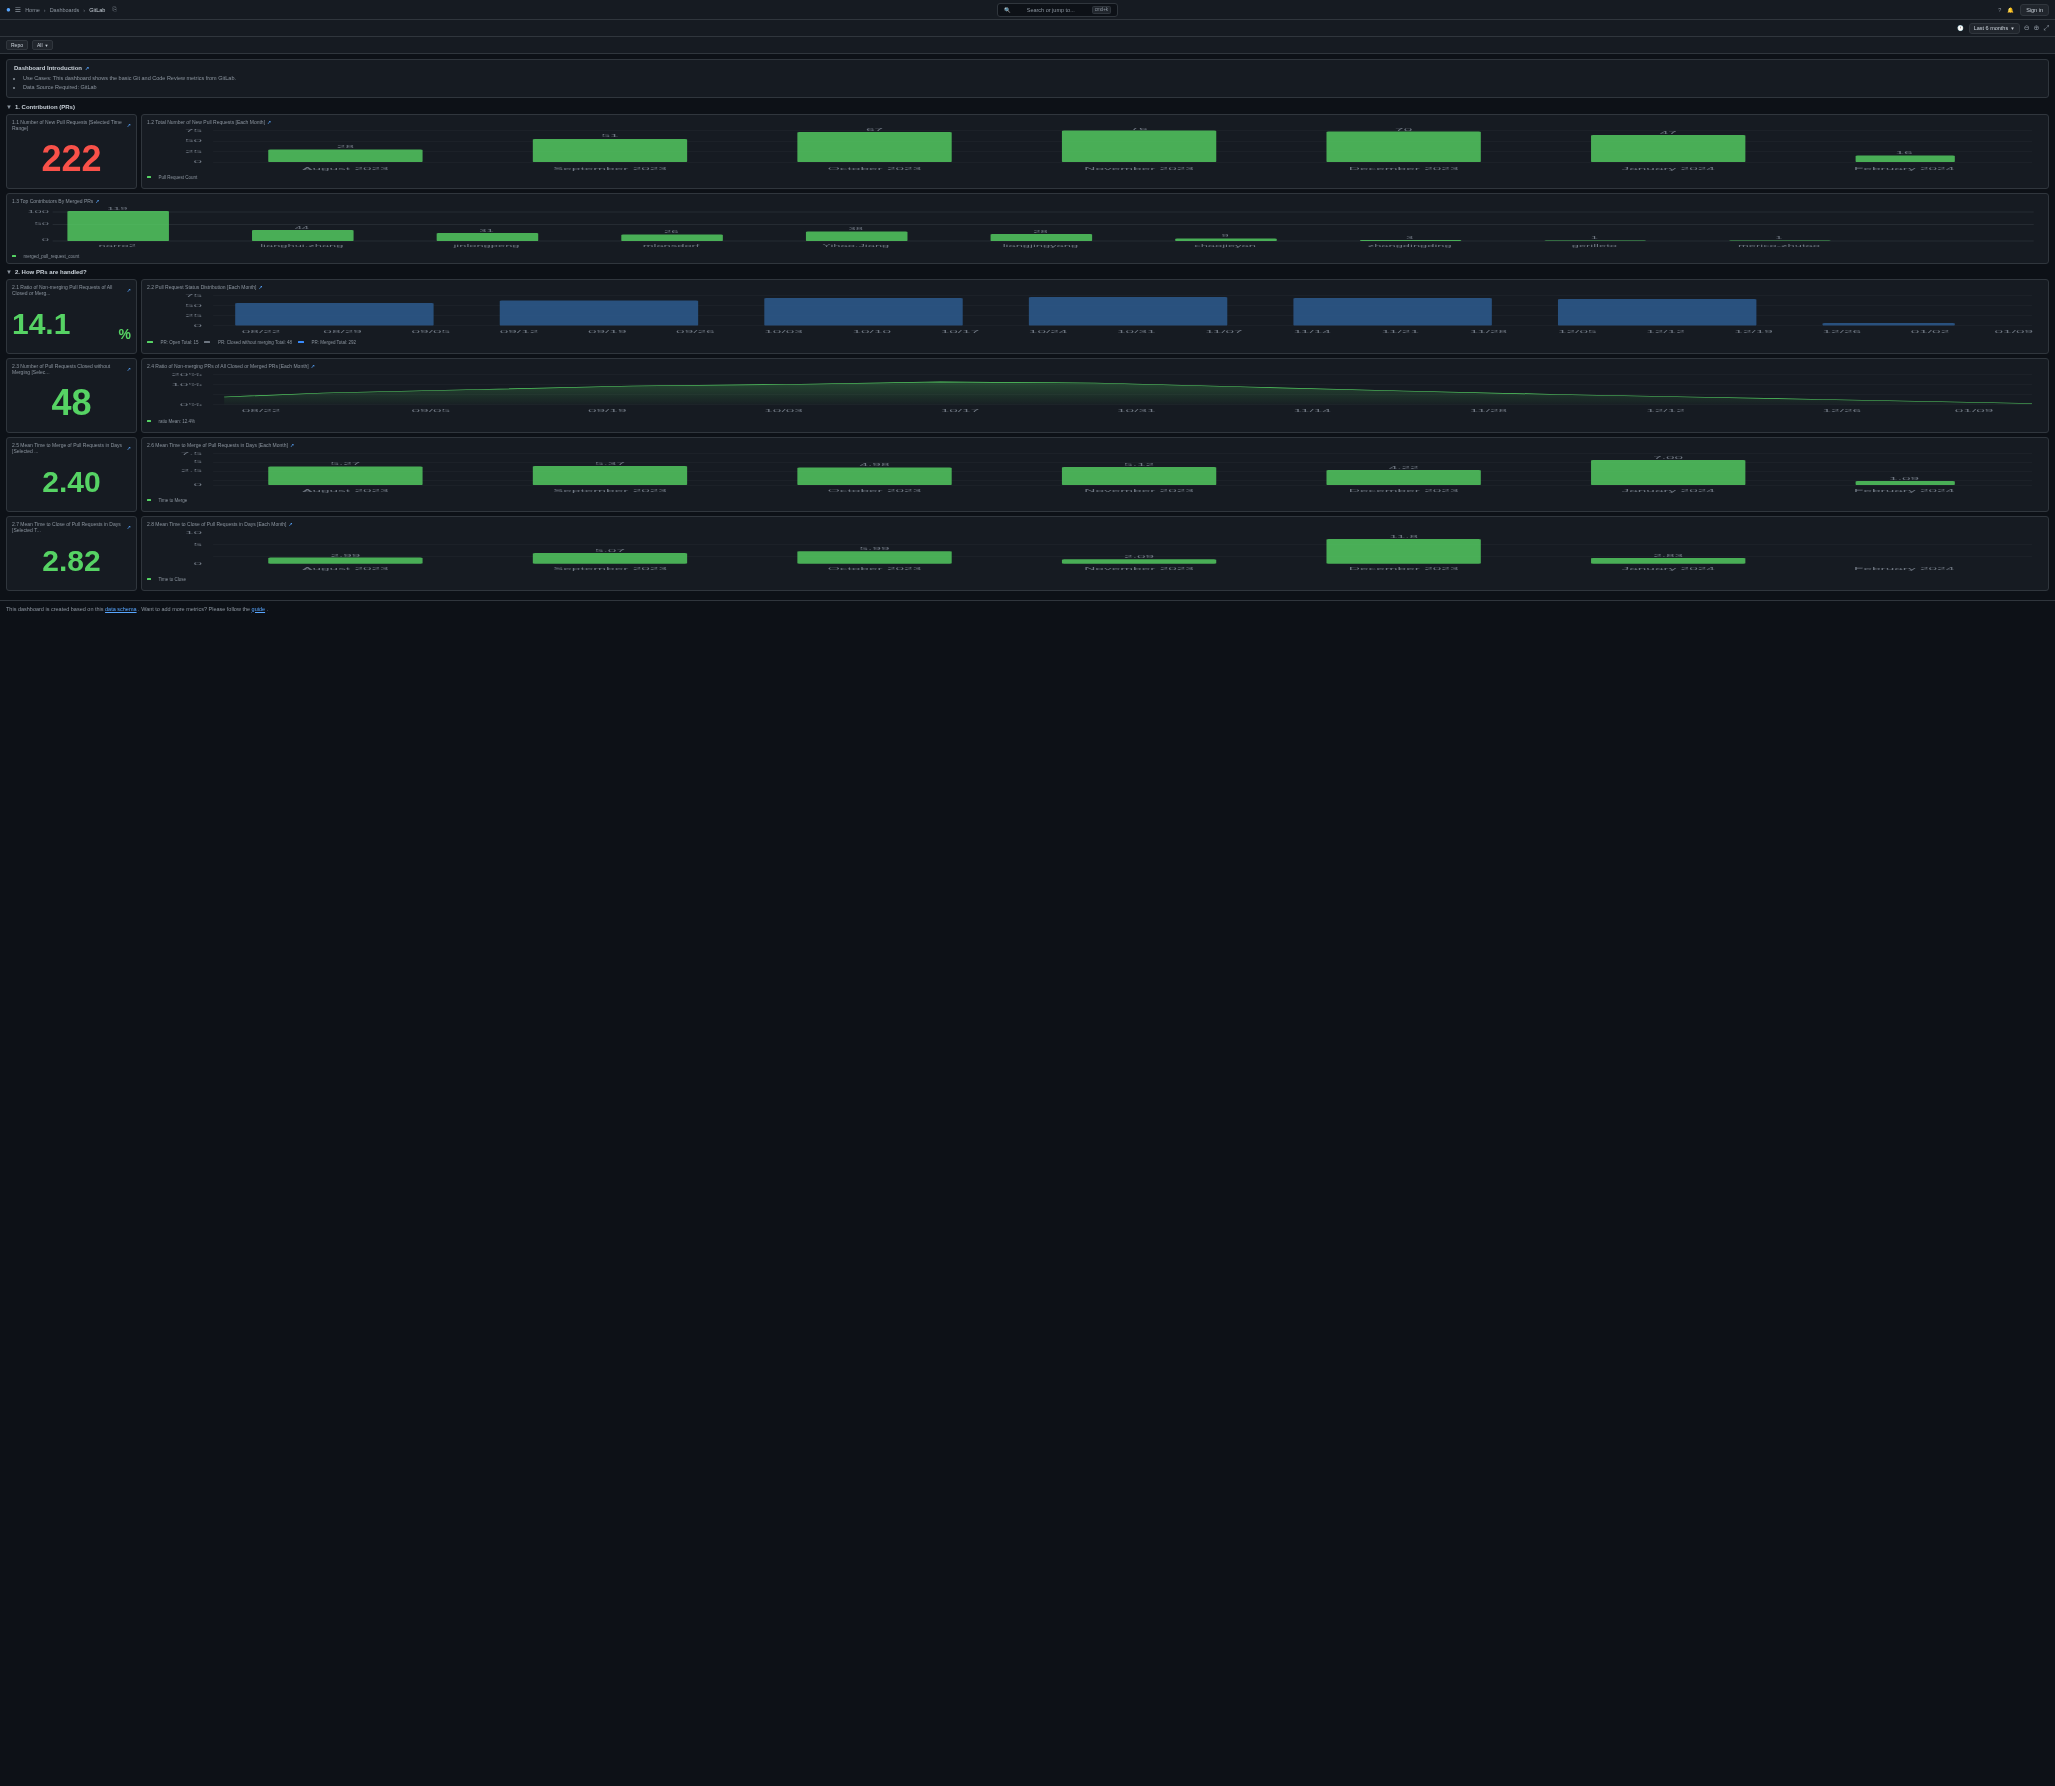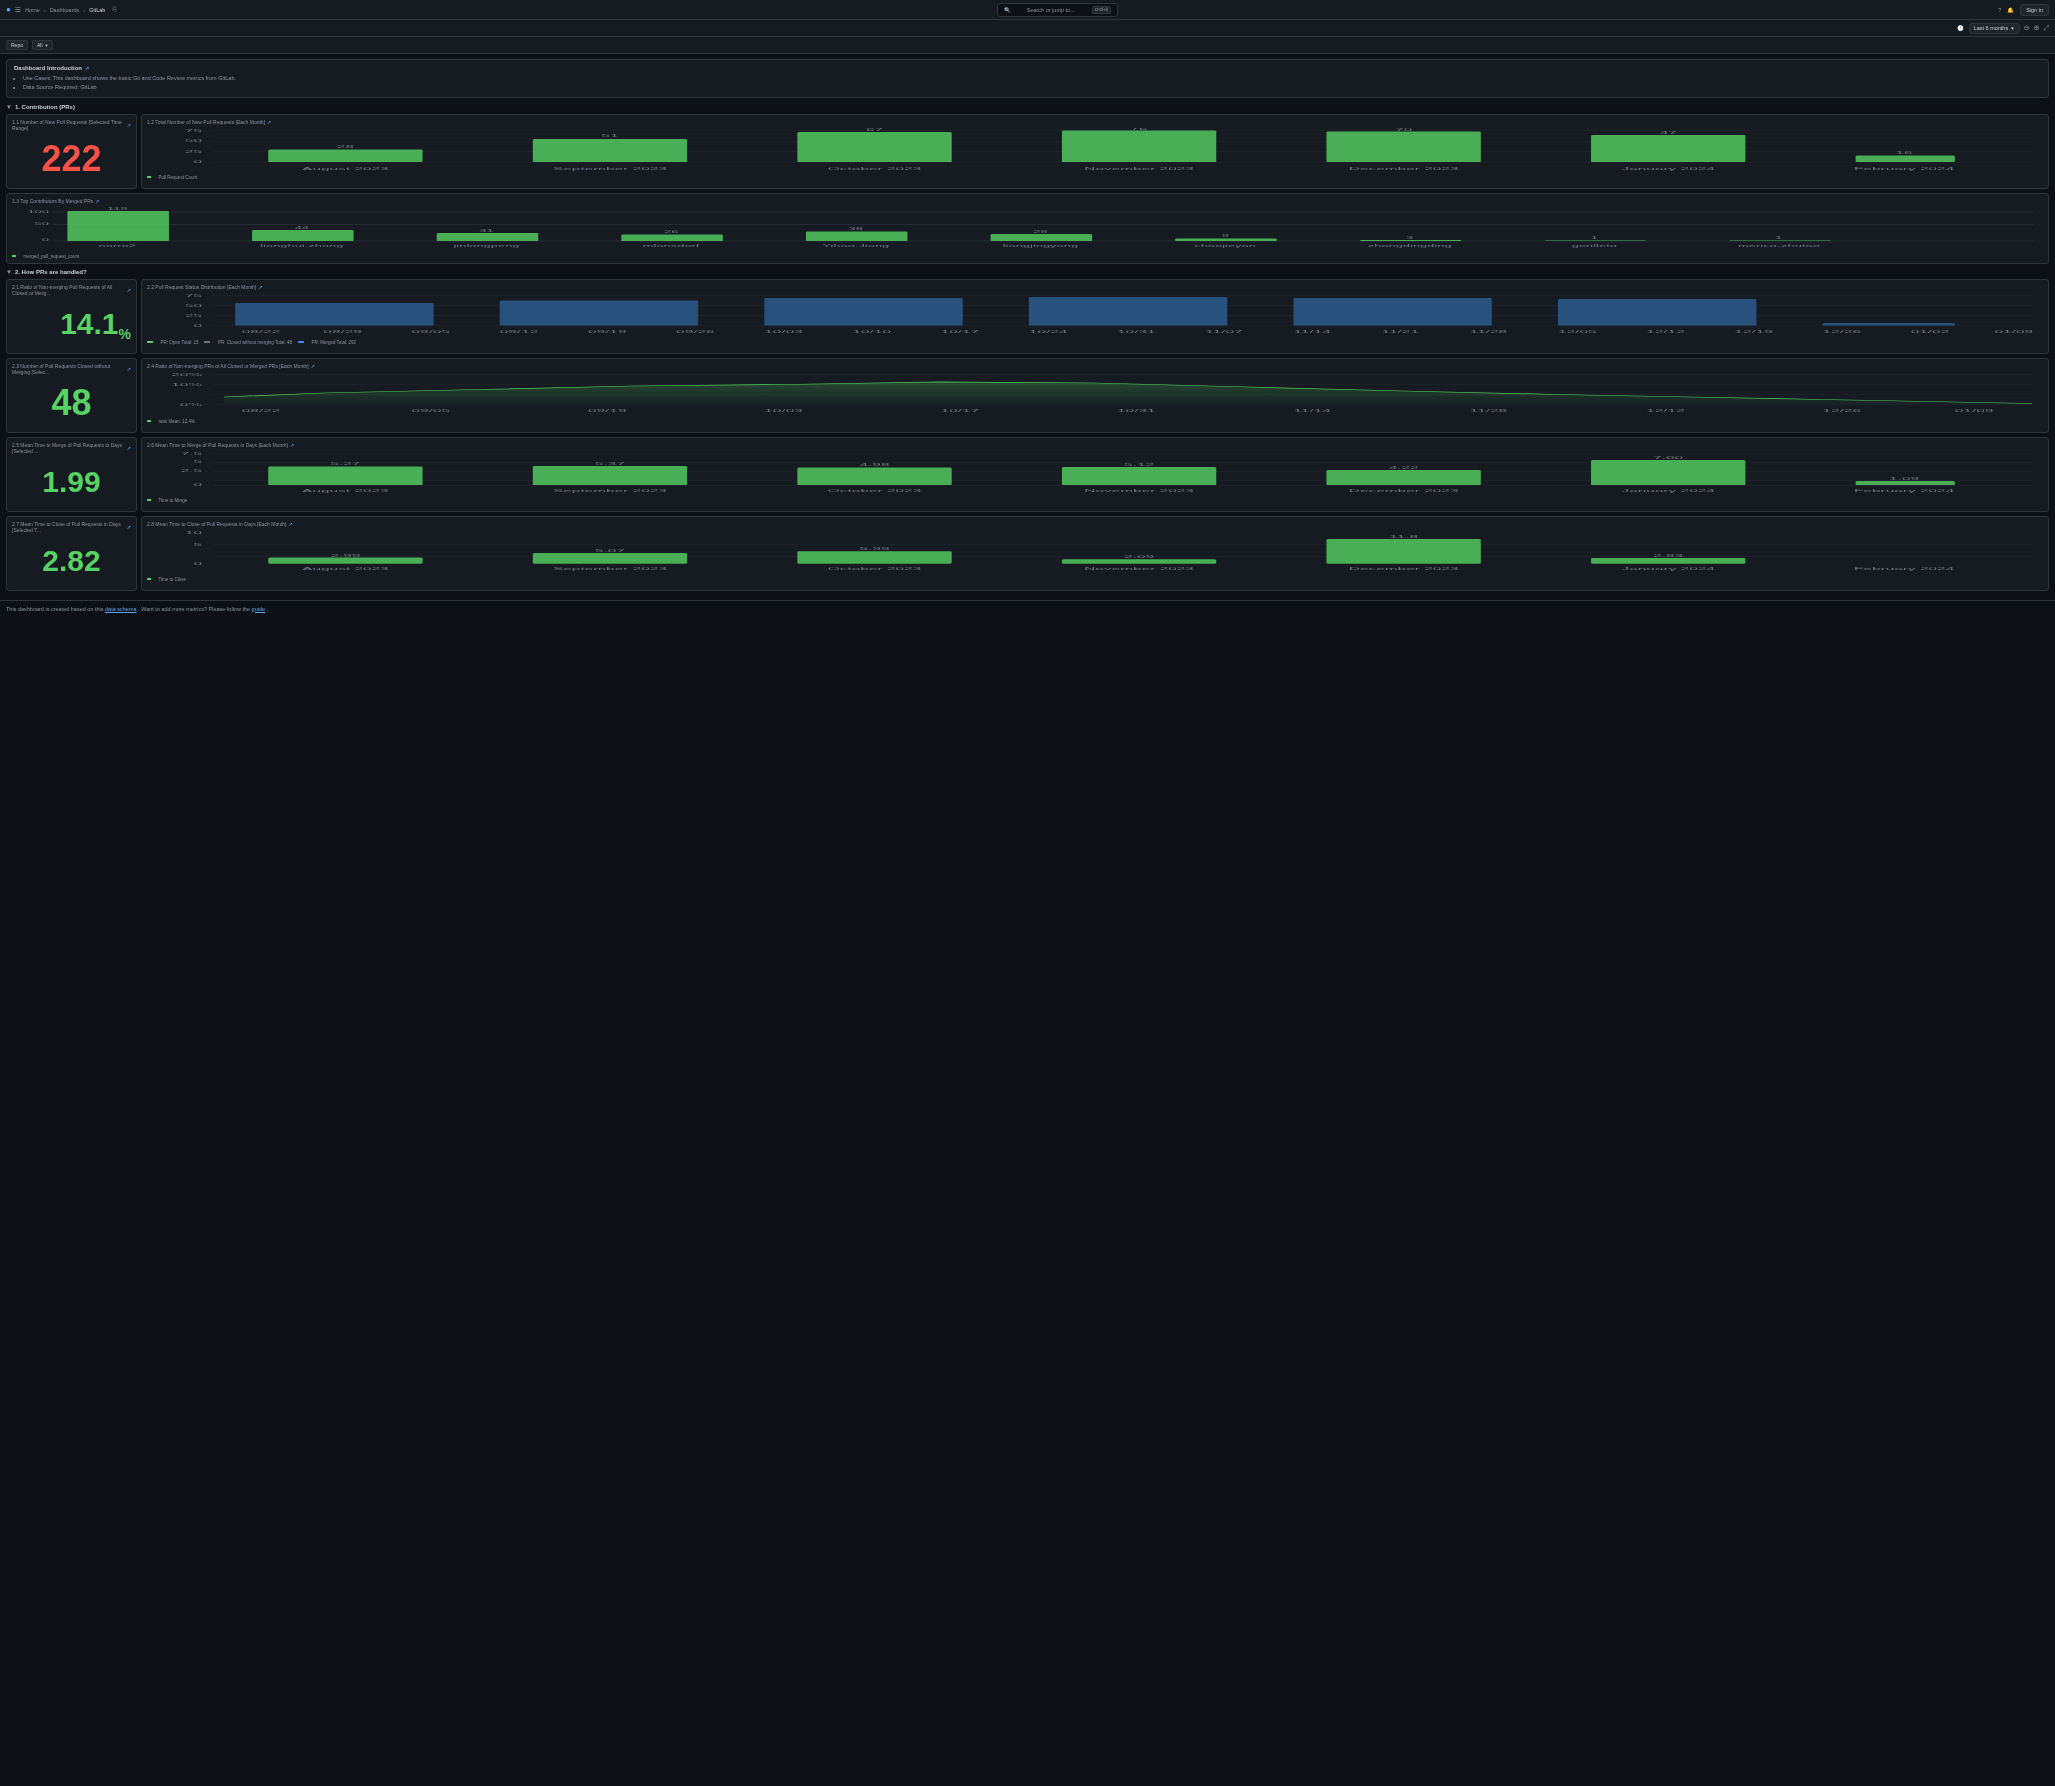--- a/index.html
+++ b/index.html
@@ -153,21 +153,21 @@
     }
     .footer a { color: #58a6ff; }
     
     .bar { fill: #56d364; opacity: 0.8; }
     .axis-text { fill: #6e7681; font-size: 7px; }
     .grid-line { stroke: #30363d; stroke-width: 0.5; }
     
     .pct-number {
       display: flex;
       align-items: center;
-      justify-content: flex-end;
+      justify-content: space-between;
       height: 50px;
     }
     .pct-text { font-size: 30px; font-weight: 700; color: #56d364; }
     .pct-sup { font-size: 14px; font-weight: 700; color: #56d364; align-self: flex-end; padding-bottom: 7px; }
     
     .area-fill { fill: url(#areaGrad); opacity: 0.6; }
     .area-line { stroke: #56d364; stroke-width: 1.5; fill: none; }
   </style>
 </head>
 <body>
@@ -510,21 +510,21 @@
   </div>
 
   <div class="grid-row grid-2">
 
     <div class="panel">
       <div class="panel-title">
         <span>2.5 Mean Time to Merge of Pull Requests in Days [Selected ...</span>
         <span style="color:#58a6ff;">↗</span>
       </div>
       <div class="big-number green-lg">
-        <span>1.99</span>
+        <span>2.40</span>
       </div>
     </div>
 
     <div class="panel">
       <div class="panel-title">
         <span>2.6 Mean Time to Merge of Pull Requests in Days [Each Month]</span>
         <span style="color:#58a6ff;">↗</span>
       </div>
       <div class="chart-area">
         <svg class="chart-svg" viewBox="0 0 860 90" preserveAspectRatio="none" style="font-size:11px">

